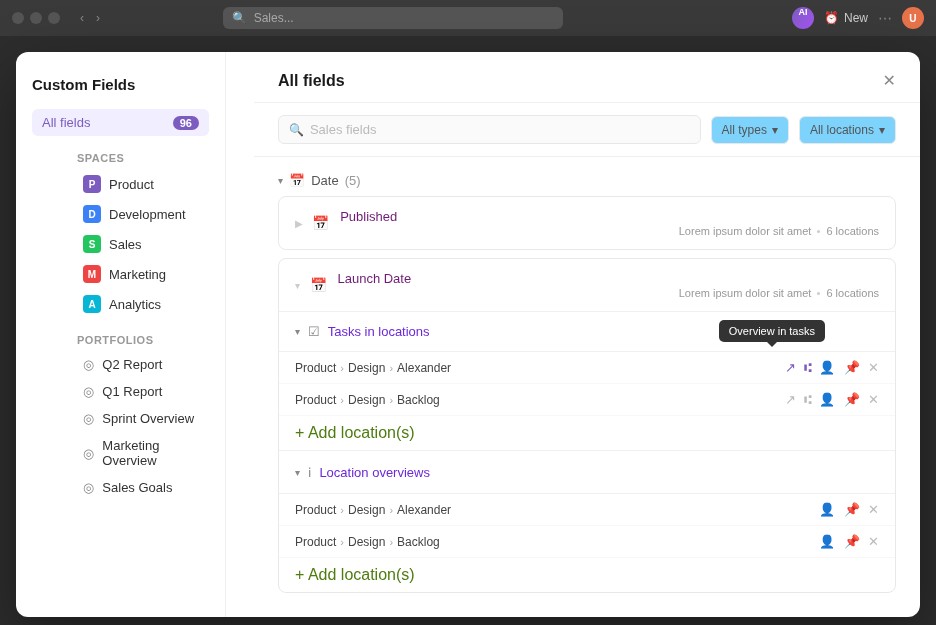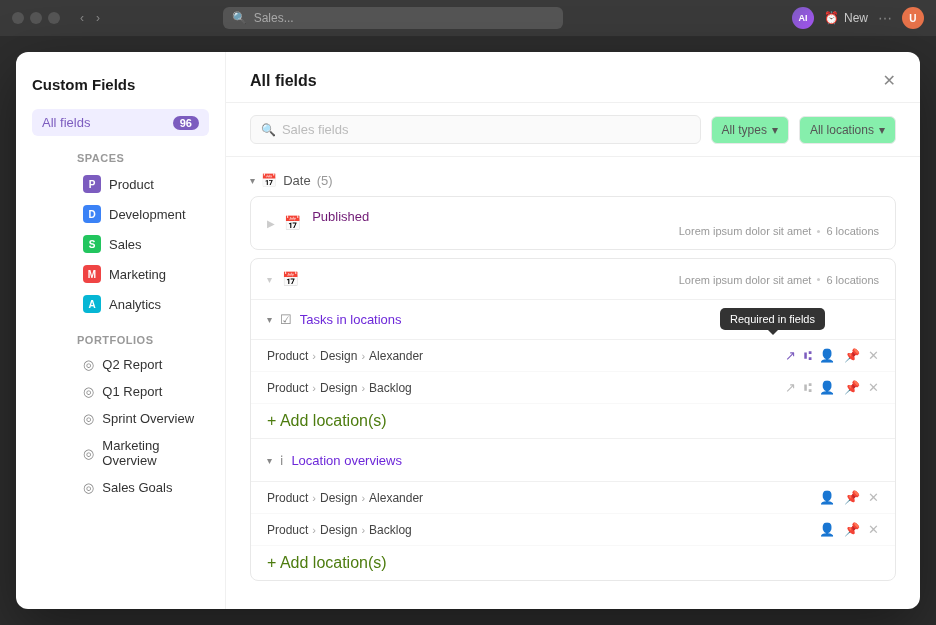--- a/index.html
+++ b/index.html
@@ -58,21 +58,21 @@
       gap: 6px;
       color: #aaa;
       font-size: 12px;
     }
     .ai-badge {
       background: linear-gradient(135deg, #7c5cbf, #a855f7);
       border-radius: 50%;
       width: 22px;
       height: 22px;
       display: flex;
-      align-items: center;
+      align-items: flex-start;
       justify-content: center;
       color: white;
       font-size: 9px;
       font-weight: bold;
     }
     .titlebar-right {
       display: flex;
       align-items: center;
       gap: 10px;
       margin-left: auto;
@@ -113,20 +113,21 @@
 
     
     .modal {
       background: white;
       border-radius: 12px;
       display: flex;
       width: 100%;
       height: 100%;
       overflow: hidden;
       box-shadow: 0 20px 60px rgba(0,0,0,0.4);
+      gap: 28px;
     }
 
     
     .sidebar {
       width: 210px;
       flex-shrink: 0;
       padding: 24px 16px;
       border-right: 1px solid #f0f0f0;
       overflow-y: auto;
     }
@@ -246,21 +247,21 @@
     .filter-btn {
       display: flex;
       align-items: center;
       gap: 5px;
       border: 1px solid #e8e8e8;
       border-radius: 6px;
       padding: 6px 10px;
       font-size: 12px;
       color: #555;
       cursor: pointer;
-      background: #86efac;
+      background: #7dd3fc;
       white-space: nowrap;
       justify-content: flex-end;
     }
 
     
     .panel-content {
       flex: 1;
       overflow-y: auto;
       padding: 16px 24px;
     }
@@ -569,34 +570,35 @@
             </div>
           </div>
         </div>
 
         <div class="field-card-expanded">
 
           <div class="field-card-main" style="border-bottom:1px solid #f0f0f0;">
             <span class="field-card-expand">▾</span>
             <span class="field-type-icon">📅</span>
             <div class="field-info">
+              <div class="field-name">Launch Date</div>
               <div class="field-meta">
                 <span>Lorem ipsum dolor sit amet</span>
                 <span class="field-meta-sep"></span>
                 <span>6 locations</span>
               </div>
             </div>
           </div>
 
           <div class="tasks-section-header">
             <span class="expanded-section-toggle">▾</span>
             <span style="font-size:13px;color:#888;">☑</span>
             <span class="expanded-section-title">Tasks in locations</span>
             <div class="required-tooltip">
-              <span>Required in fields</span>
+              <span>Overview in tasks</span>
             </div>
           </div>
 
           <div class="location-row">
             <div class="location-path">
               <span>Product</span>
               <span class="location-path-sep">›</span>
               <span>Design</span>
               <span class="location-path-sep">›</span>
               <span>Alexander</span>

